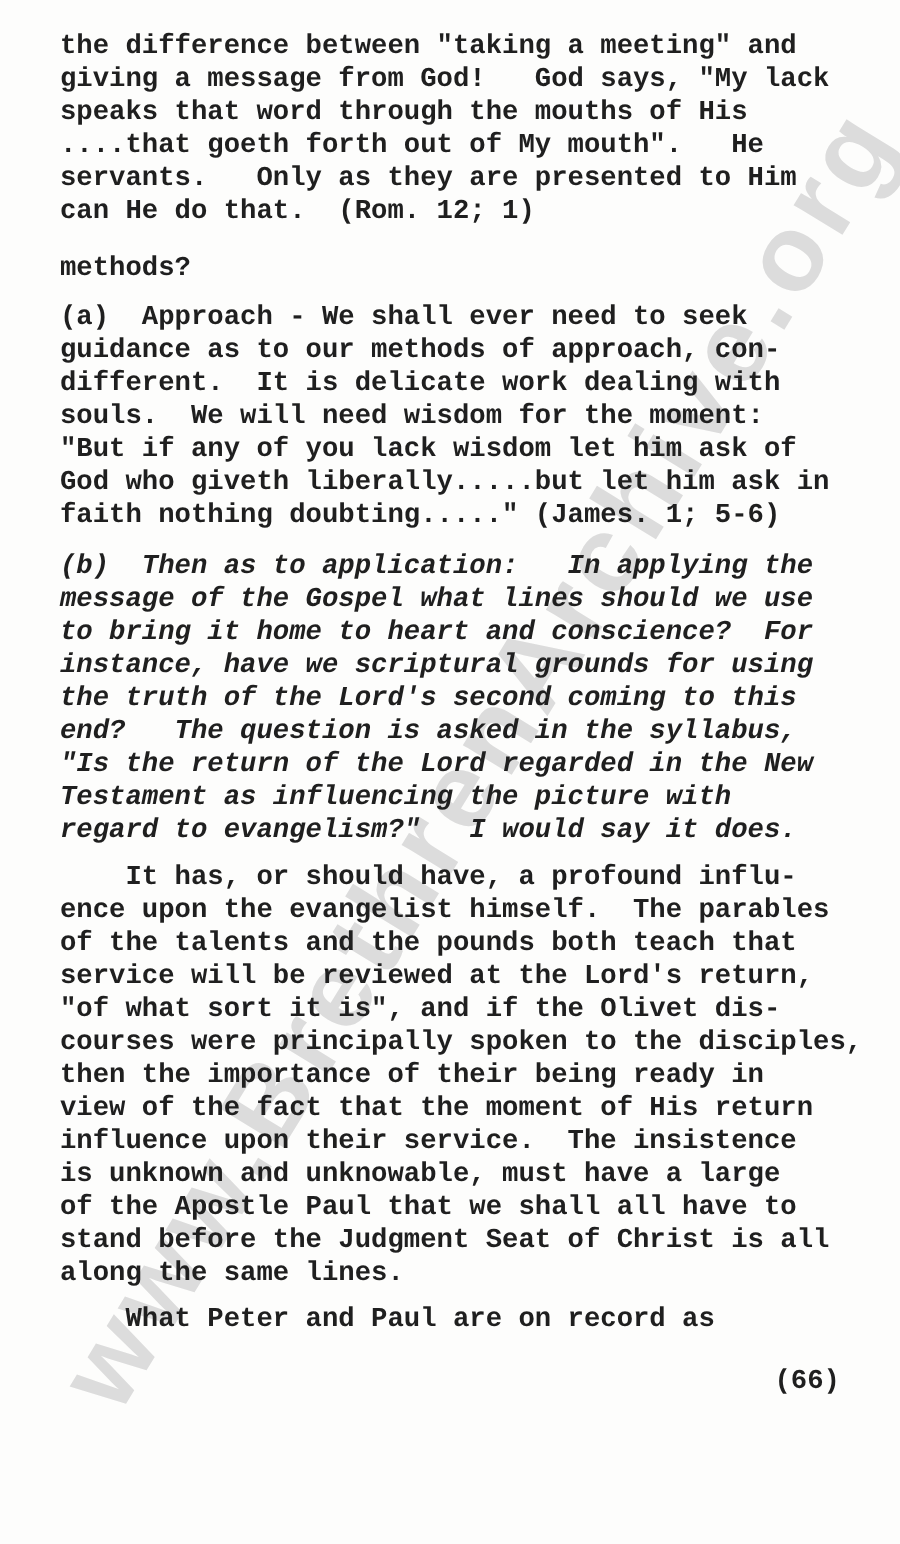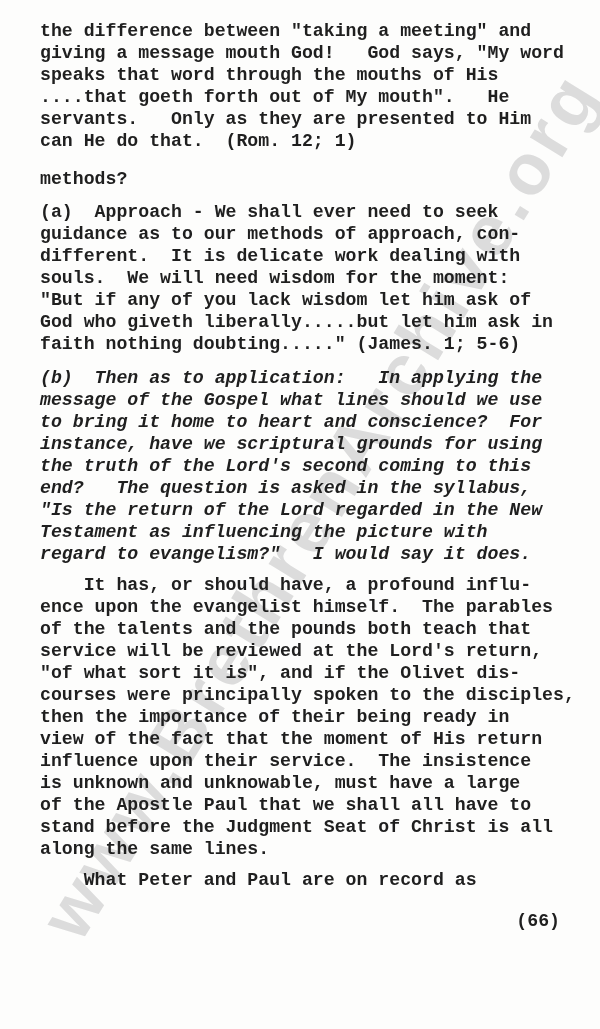--- a/index.html
+++ b/index.html
@@ -60,21 +60,21 @@
 <body>
 
 <div class="page">
 
   <div class="watermark">www.BrethrenArchive.org</div>
 
   <div class="content">
 
     <div class="para p1">
       <div class="line">the difference between "taking a meeting" and</div>
-      <div class="line">giving a message mouth God!   God says, "My word</div>
+      <div class="line">giving a message from God!   God says, "My lack</div>
       <div class="line">speaks that word through the mouths of His</div>
       <div class="line">....that goeth forth out of My mouth".   He</div>
       <div class="line">servants.   Only as they are presented to Him</div>
       <div class="line">can He do that.  (Rom. 12; 1)</div>
     </div>
 
     <div class="para p2">
       <div class="line">methods?</div>
     </div>
 

